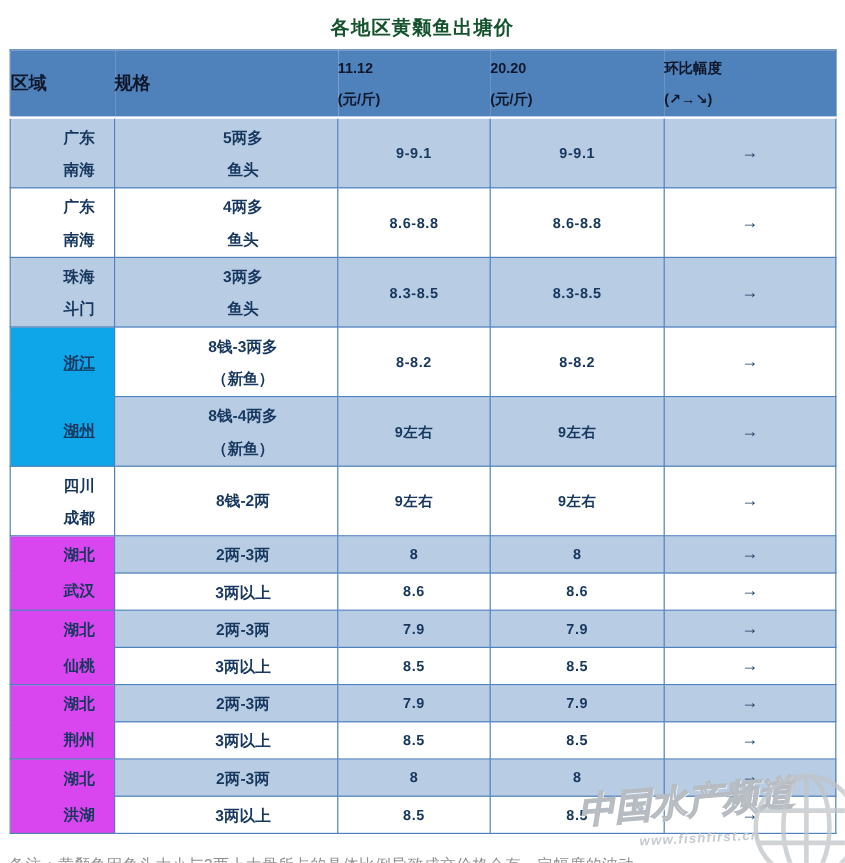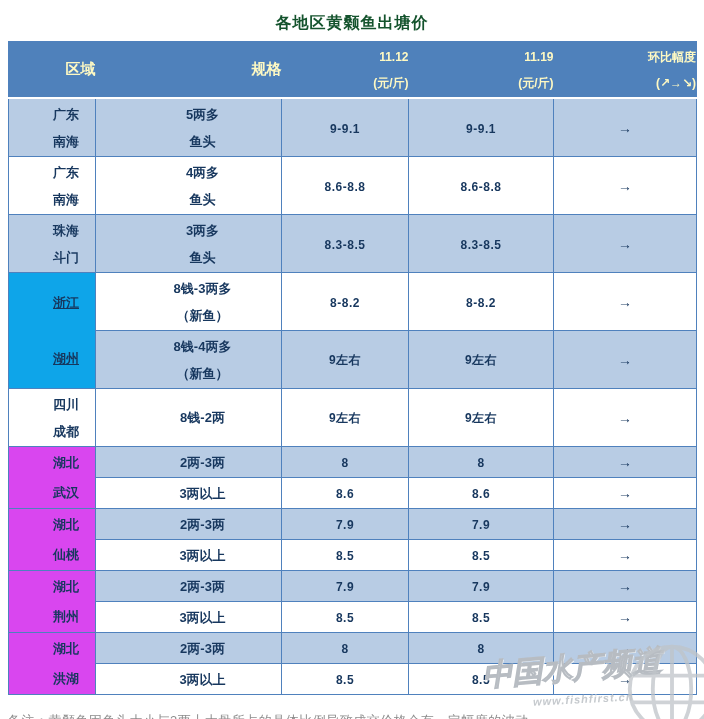--- a/index.html
+++ b/index.html
@@ -21,24 +21,24 @@
     width: 688px;
     margin-left: 8px;
     border: 1px solid #4F81BD;
   }
   
   .price-table th {
     background: #4F81BB;
     border: none;
     border-bottom: 2px solid #ffffff;
     height: 55px;
-    color: #fef9c3;
+    color: #0f172a;
     font-weight: bold;
     font-size: 13px;
-    text-align: right;
+    text-align: left;
     vertical-align: middle;
     padding: 0;
   }
   .price-table th .hline { line-height: 26px; font-size: 12px; }
   .price-table th .hsingle { font-size: 15px; font-family: Liberation Mono, monospace; }
   
   .price-table td {
     border: 1px solid #4F81BD;
     color: #17375E;
     font-weight: bold;
@@ -120,21 +120,21 @@
           <div class="hsingle">区域</div>
         </th>
       <th>
           <div class="hsingle">规格</div>
         </th>
       <th>
         <div class="hline">11.12</div>
         <div class="hline">(元/斤)</div>
       </th>
       <th>
-        <div class="hline">11.19</div>
+        <div class="hline">20.20</div>
         <div class="hline">(元/斤)</div>
       </th>
       <th>
         <div class="hline">环比幅度</div>
         <div class="hline">(↗→↘)</div>
       </th>
     </tr>
   </thead>
   <tbody>
 

